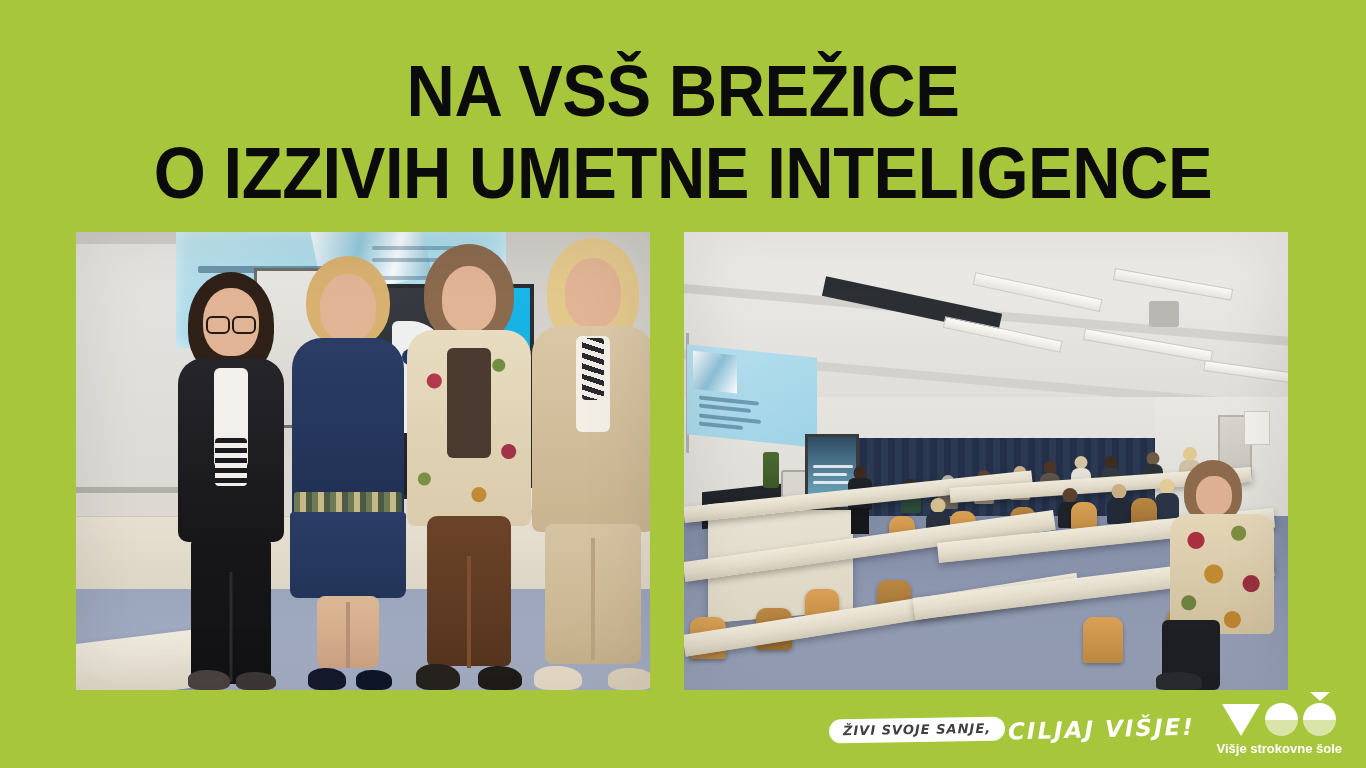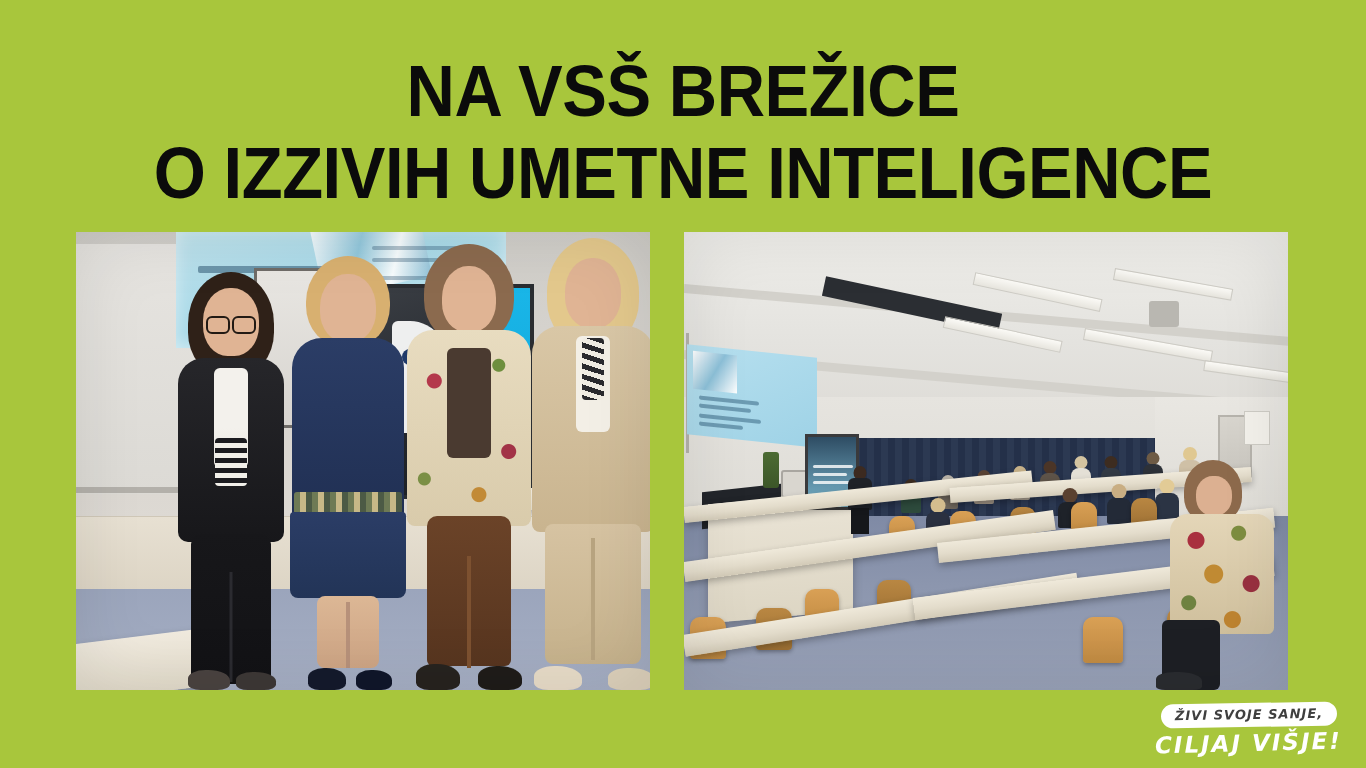--- a/index.html
+++ b/index.html
@@ -347,21 +347,21 @@
     position:absolute; inset:0;
     box-shadow:inset 0 0 70px rgba(0,0,0,.10);
     pointer-events:none;
   }
 
   
   .logo-block{
     position:absolute; right:24px; bottom:12px;
     display:flex; align-items:center; gap:22px;
   }
-  .tagline{ display:flex; flex-direction:column; align-items:center; gap:3px; }
+  .tagline{ display:flex; flex-direction:row; align-items:flex-end; gap:3px; }
   .tagline-pill{
     background:#ffffff;
     color:#3f3f3f;
     border-radius:16px;
     padding:4px 14px 5px;
     font-size:13px;
     font-weight:bold;
     font-style:italic;
     letter-spacing:1px;
     font-family:"DejaVu Sans", sans-serif;
@@ -637,13 +637,21 @@
 
     <div class="photo-vignette"></div>
   </div>
 </div>
 
 <div class="logo-block">
   <div class="tagline">
     <div class="tagline-pill">ŽIVI SVOJE SANJE,</div>
     <div class="tagline-main">CILJAJ VIŠJE!</div>
   </div>
+  <div class="brand">
+    <div class="brand-mark">
+      <div class="mark-tri"></div>
+      <div class="mark-circle"></div>
+      <div class="mark-circle capped"></div>
+    </div>
+    <div class="brand-name">Višje strokovne šole</div>
+  </div>
 </div>
 
 </body></html>

